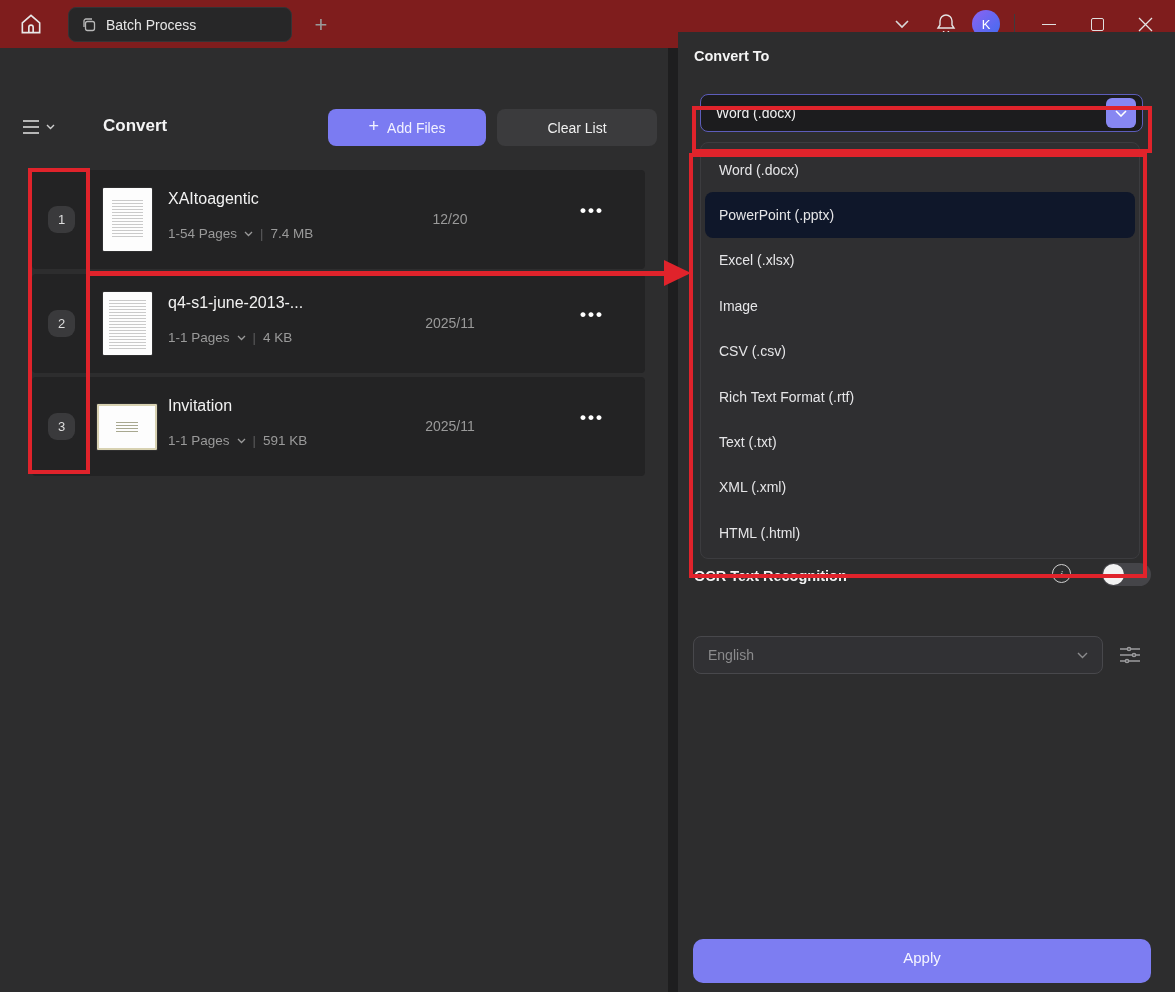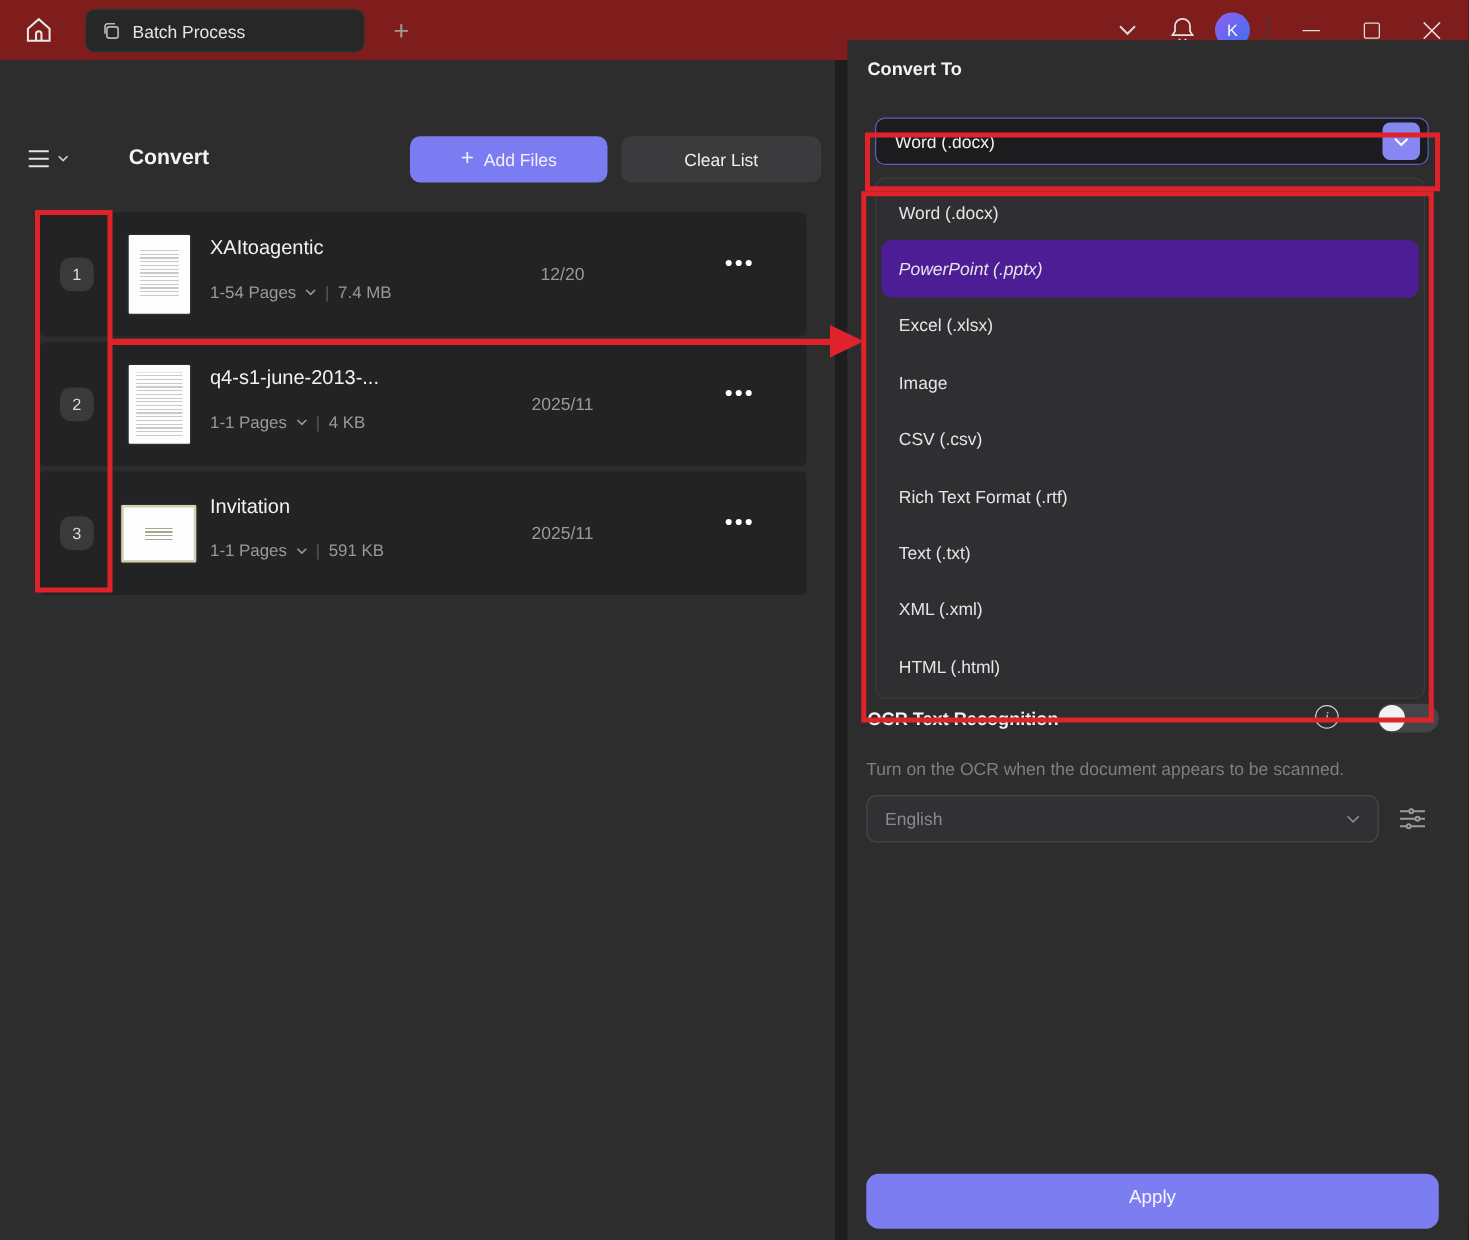--- a/index.html
+++ b/index.html
@@ -63,21 +63,21 @@
   .row-more { position:absolute; left:530px; top:31px; width:60px; text-align:center; font-size:17px; font-weight:bold; color:#ffffff; letter-spacing:2px; }
 
   
   .right-title { position:absolute; left:16px; top:16px; font-size:14.5px; font-weight:bold; color:#f4f4f4; }
   .format-select { position:absolute; left:22px; top:62px; width:443px; height:38px; background:#1c1c1e; border:1px solid #5d5dbb; border-radius:8px; display:flex; align-items:center; padding:0 6px 0 15px; }
   .format-select .sel-label { font-size:14px; color:#efefef; flex:1; }
   .sel-chevron-btn { width:30px; height:30px; background:#8787f2; border-radius:6px; display:flex; align-items:center; justify-content:center; }
 
   .dd-list { position:absolute; left:22px; top:110px; width:440px; height:417px; background:#2f2f31; border:1px solid #3c3c3f; border-radius:8px; padding:4px 4px; }
   .dd-item { height:45.4px; display:flex; align-items:center; padding-left:14px; font-size:14px; color:#e5e5e7; border-radius:8px; }
-  .dd-item.highlighted { background:#4c1d95;font-style:italic; }
+  .dd-item.highlighted { background:#0f172a; }
 
   .ocr-title { position:absolute; left:16px; top:536px; font-size:14.5px; font-weight:bold; color:#f4f4f4; }
   .info-icon { position:absolute; left:374px; top:532px; width:19px; height:19px; border:1.5px solid #cfcfcf; border-radius:50%; display:flex; align-items:center; justify-content:center; font-size:11px; color:#cfcfcf; font-family:"Liberation Serif", serif; font-style:italic; }
   .toggle { position:absolute; left:424px; top:531px; width:49px; height:23px; background:#454549; border-radius:12px; }
   .toggle .knob { position:absolute; left:1px; top:1px; width:21px; height:21px; background:#f2f2f2; border-radius:50%; }
   .ocr-desc { position:absolute; left:15px; top:575px; font-size:14px; color:#7f7f81; }
   .lang-select { position:absolute; left:15px; top:604px; width:410px; height:38px; background:#313134; border:1px solid #48484c; border-radius:8px; display:flex; align-items:center; padding:18px 14px; }
   .lang-select .sel-label { font-size:14px; color:#8b8b8d; flex:1; }
   .sliders-btn { position:absolute; left:438px; top:609px; width:28px; height:28px; display:flex; align-items:center; justify-content:center; }
   .btn-apply { position:absolute; left:15px; top:907px; width:458px; height:44px; background:#7d7df2; border-radius:10px; display:flex; align-items:flex-start; justify-content:center; color:#f5f5ff; font-size:15px; padding-top:10px; }
@@ -275,21 +275,20 @@
       <div class="dd-item">HTML (.html)</div>
     </div>
 
     <div class="ocr-title">OCR Text Recognition</div>
     <div class="info-icon">
       <span>i</span>
     </div>
     <div class="toggle">
         <div class="knob"></div>
       </div>
-    <div class="ocr-desc">Turn on the OCR when the document appears to be scanned.</div>
 
     <div class="lang-select">
       <span class="sel-label">English</span>
       <span>
         <svg width="11" height="7" viewBox="0 0 11 7" fill="none" stroke="#8b8b8d" stroke-width="1.4">
             <path d="M1 1 L5.5 5.5 L10 1"></path>
           </svg>
       </span>
     </div>
     <div class="sliders-btn">

